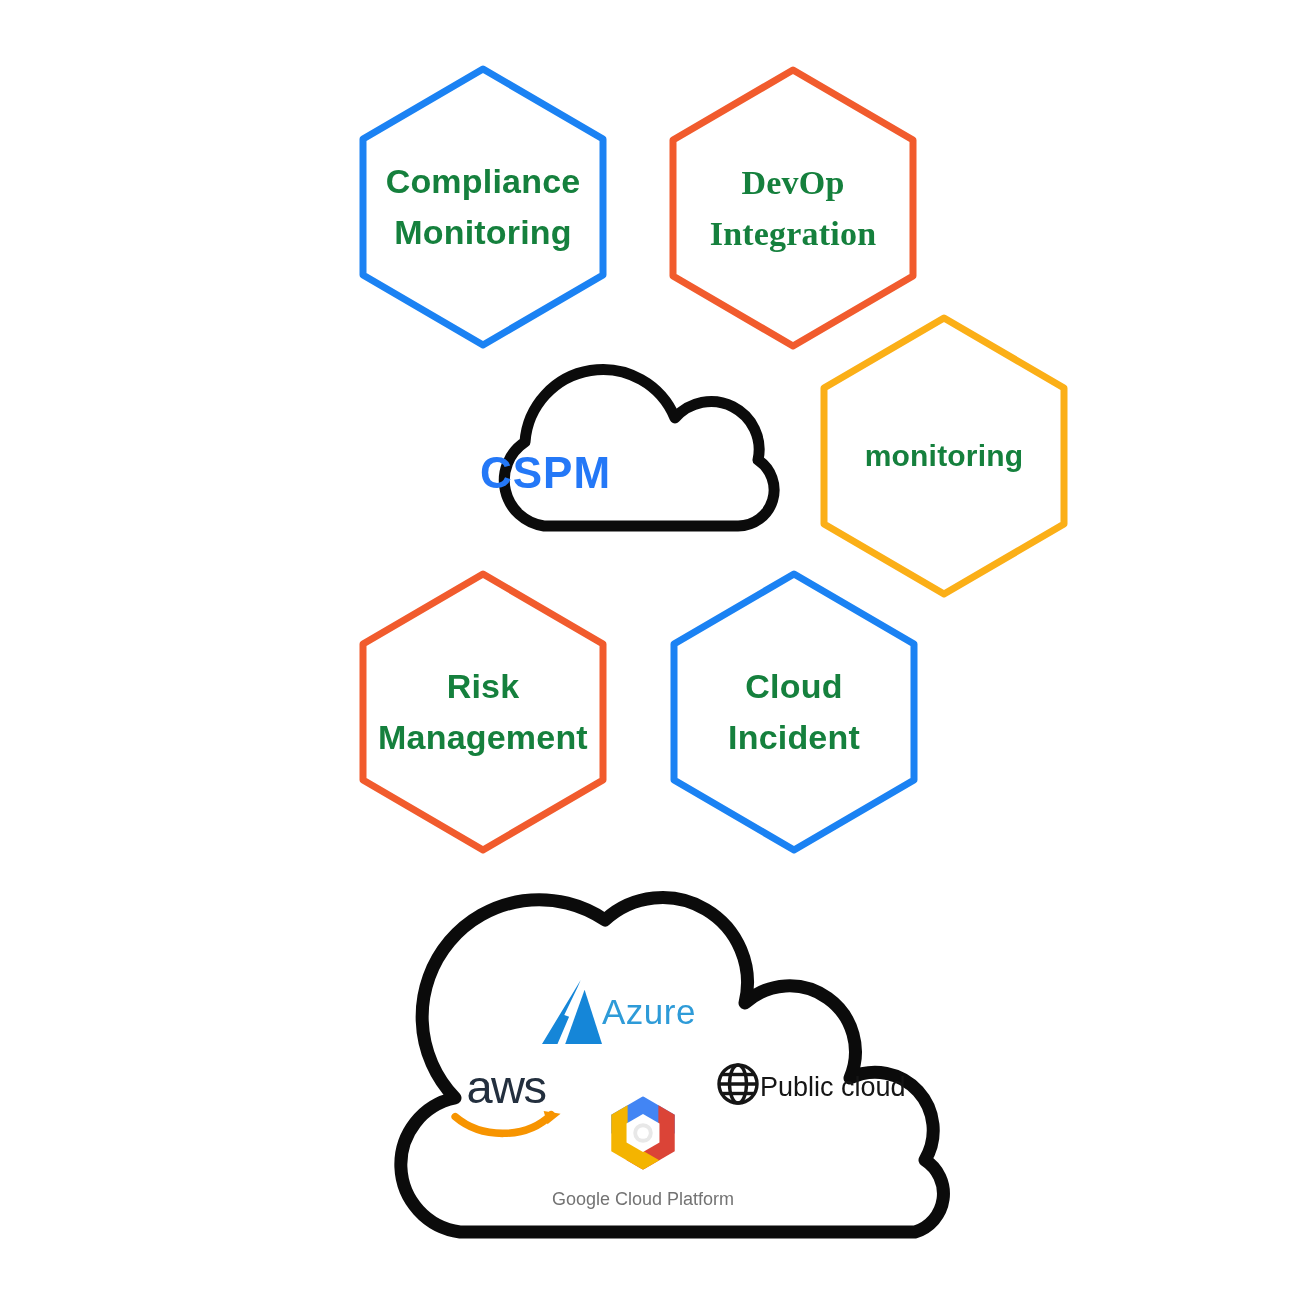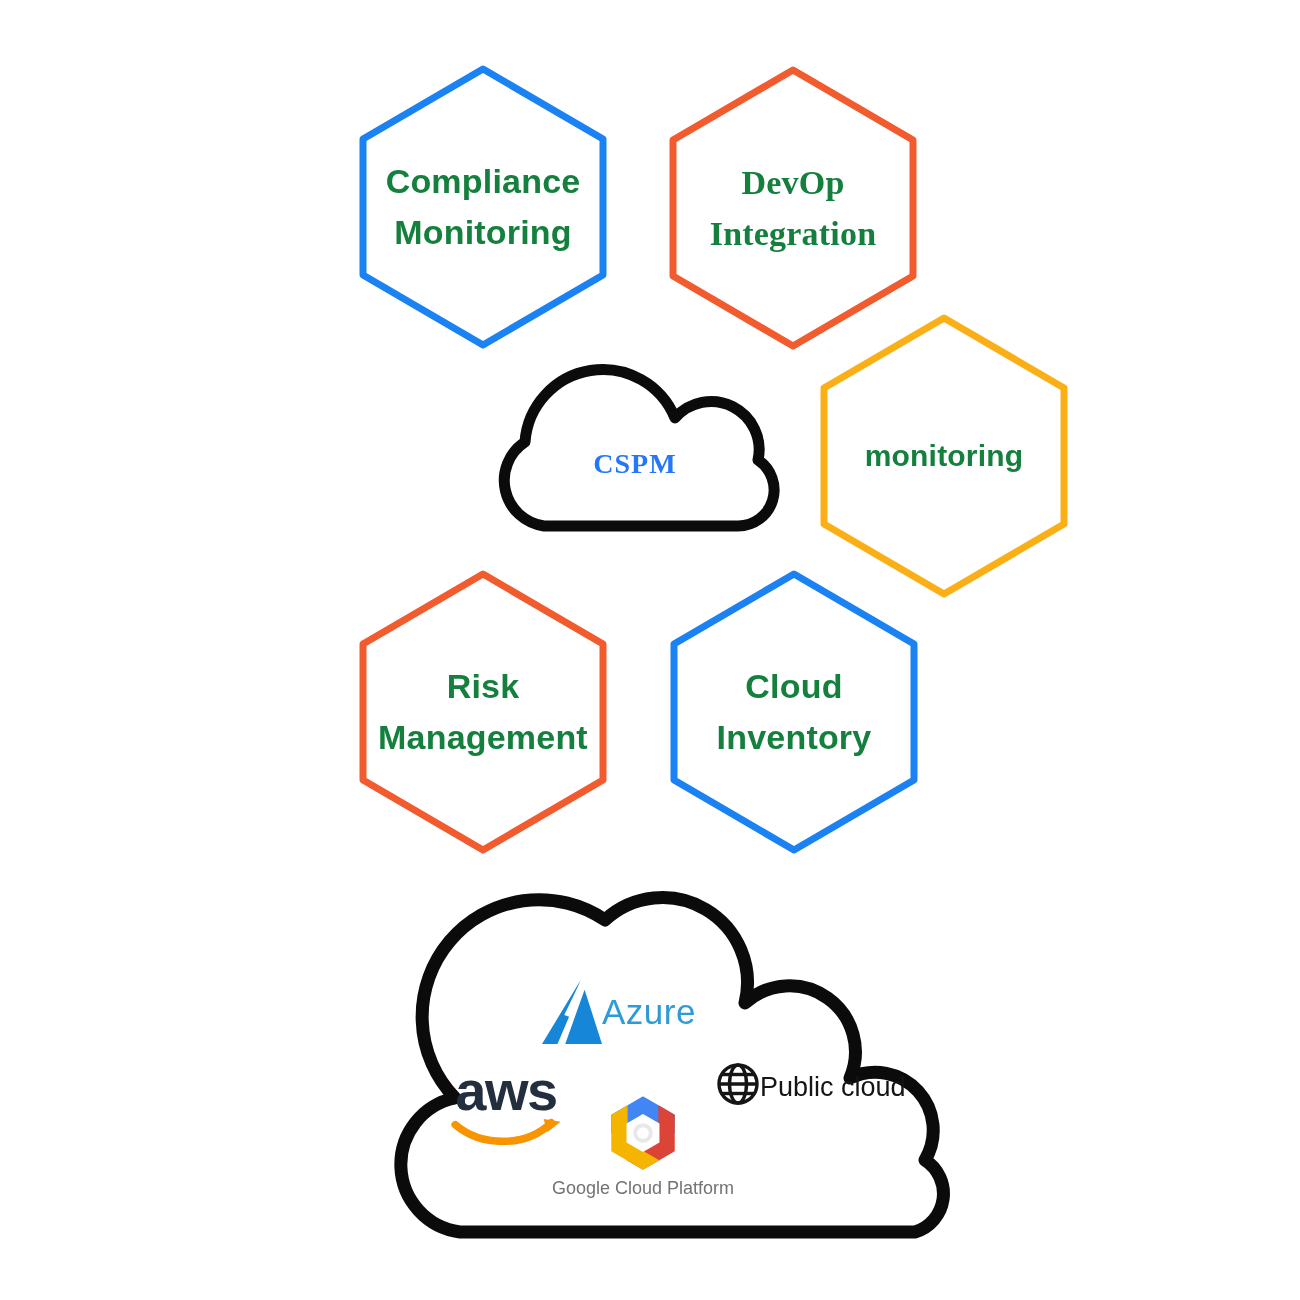--- a/index.html
+++ b/index.html
@@ -25,49 +25,49 @@
   #hex-devop{left:668px;top:65px;font-family:Liberation Serif, serif;}
   #hex-incident{left:193px;top:325px;}
   #hex-config{left:819px;top:313px;}
   #hex-risk{left:358px;top:569px;}
   #hex-asset{left:669px;top:569px;}
 
   
   .cspm-cloud{position:absolute;left:480px;top:360px;width:310px;height:178px;}
   .cspm-cloud svg{position:absolute;left:0;top:0;width:100%;height:100%;}
   .cspm-label{
-    position:absolute;left:0;top:88px;width:100%;text-align:center;
-    font-weight:700;font-size:28px;color:#2478F7;letter-spacing:1px;font-family:Liberation Serif, serif;
+    position:absolute;left:0;top:88px;width:100%;text-align:left;
+    font-weight:700;font-size:44px;color:#2478F7;letter-spacing:1px;
   }
 
   
   .providers-cloud{position:absolute;left:370px;top:898px;width:600px;height:368px;}
   .providers-cloud > svg{position:absolute;left:0;top:0;width:100%;height:100%;}
 
   .azure-group{
     position:absolute;left:172px;top:80px;height:68px;
     display:flex;align-items:center;gap:0;
   }
   .azure-text{font-size:35px;color:#2E9BD8;letter-spacing:0.5px;}
 
   .aws-group{
     position:absolute;left:78px;top:168px;width:116px;
     display:flex;flex-direction:column;align-items:center;
   }
   .aws-text{
-    font-weight:700;font-size:56px;line-height:0.9;color:#232F3E;
+    font-weight:400;font-size:47px;line-height:0.9;color:#232F3E;
     letter-spacing:-1.5px;
   }
   .aws-group svg{margin-top:3px;}
 
   .gcp-group{
     position:absolute;left:182px;top:196px;width:182px;
     display:flex;flex-direction:column;align-items:center;
   }
-  .gcp-text{margin-top:6px;font-size:18px;color:#737373;white-space:nowrap;}
+  .gcp-text{margin-top:17px;font-size:18px;color:#737373;white-space:nowrap;}
 
   .public-group{
     position:absolute;left:346px;top:164px;width:160px;
     display:flex;flex-direction:row;align-items:center;
   }
   .public-text{margin-top:7px;font-size:27px;color:#151515;white-space:nowrap;}
 </style>
 </head>
 <body>
 
@@ -112,21 +112,21 @@
       <div>Management</div>
     </div>
   </div>
 
   <div class="hex" id="hex-asset">
     <svg viewBox="0 0 250 286">
       <polygon points="125,5 245,75 245,211 125,281 5,211 5,75" fill="none" stroke-width="7" stroke-linejoin="round" stroke="#1B82F3"></polygon>
     </svg>
     <div class="hex-label">
       <div>Cloud</div>
-      <div>Inventory</div>
+      <div>Incident</div>
     </div>
   </div>
 
   <div class="cspm-cloud">
     <svg viewBox="0 0 310 178">
       <path d="M 64,166 A 46 46 0 0 1 45,82 A 78 78 0 0 1 195,58 A 48 48 0 0 1 278,100 A 36 36 0 0 1 258,166 Z" fill="#ffffff" stroke="#0B0B0B" stroke-width="11" stroke-linejoin="round" stroke-linecap="round"></path>
     </svg>
     <div class="cspm-label">CSPM</div>
   </div>
 

